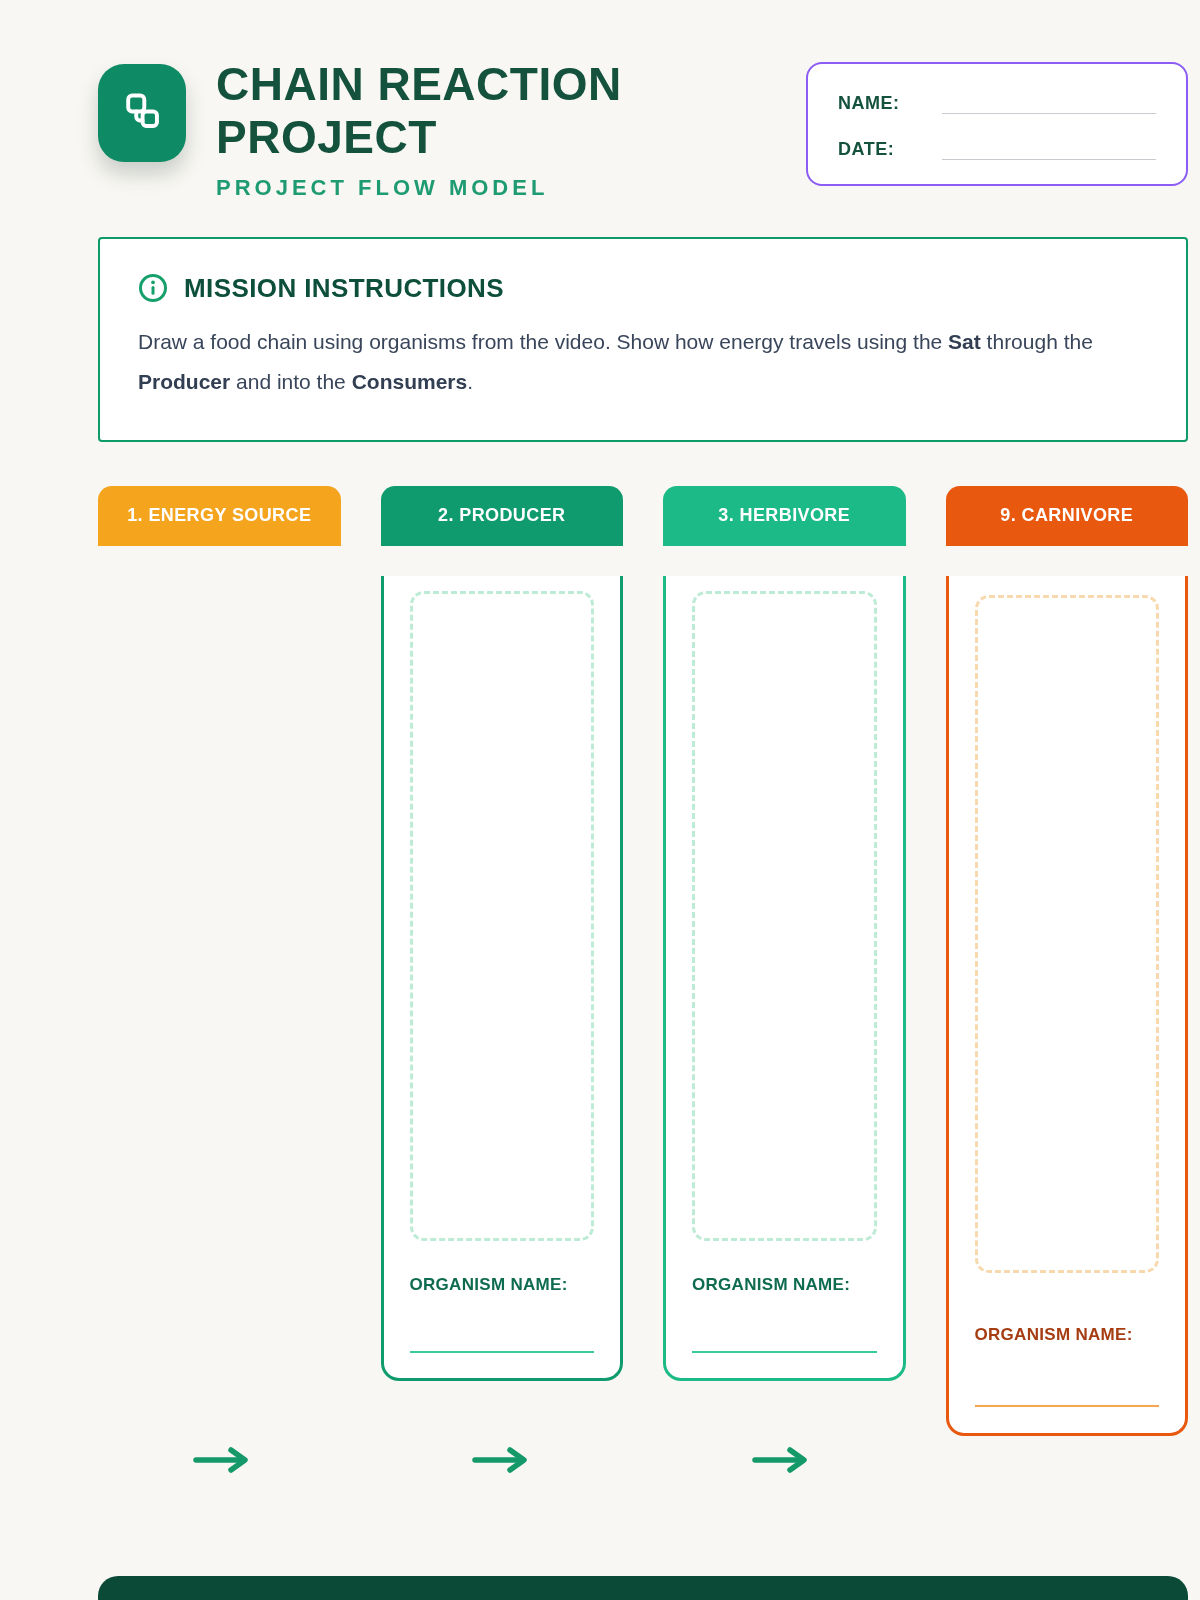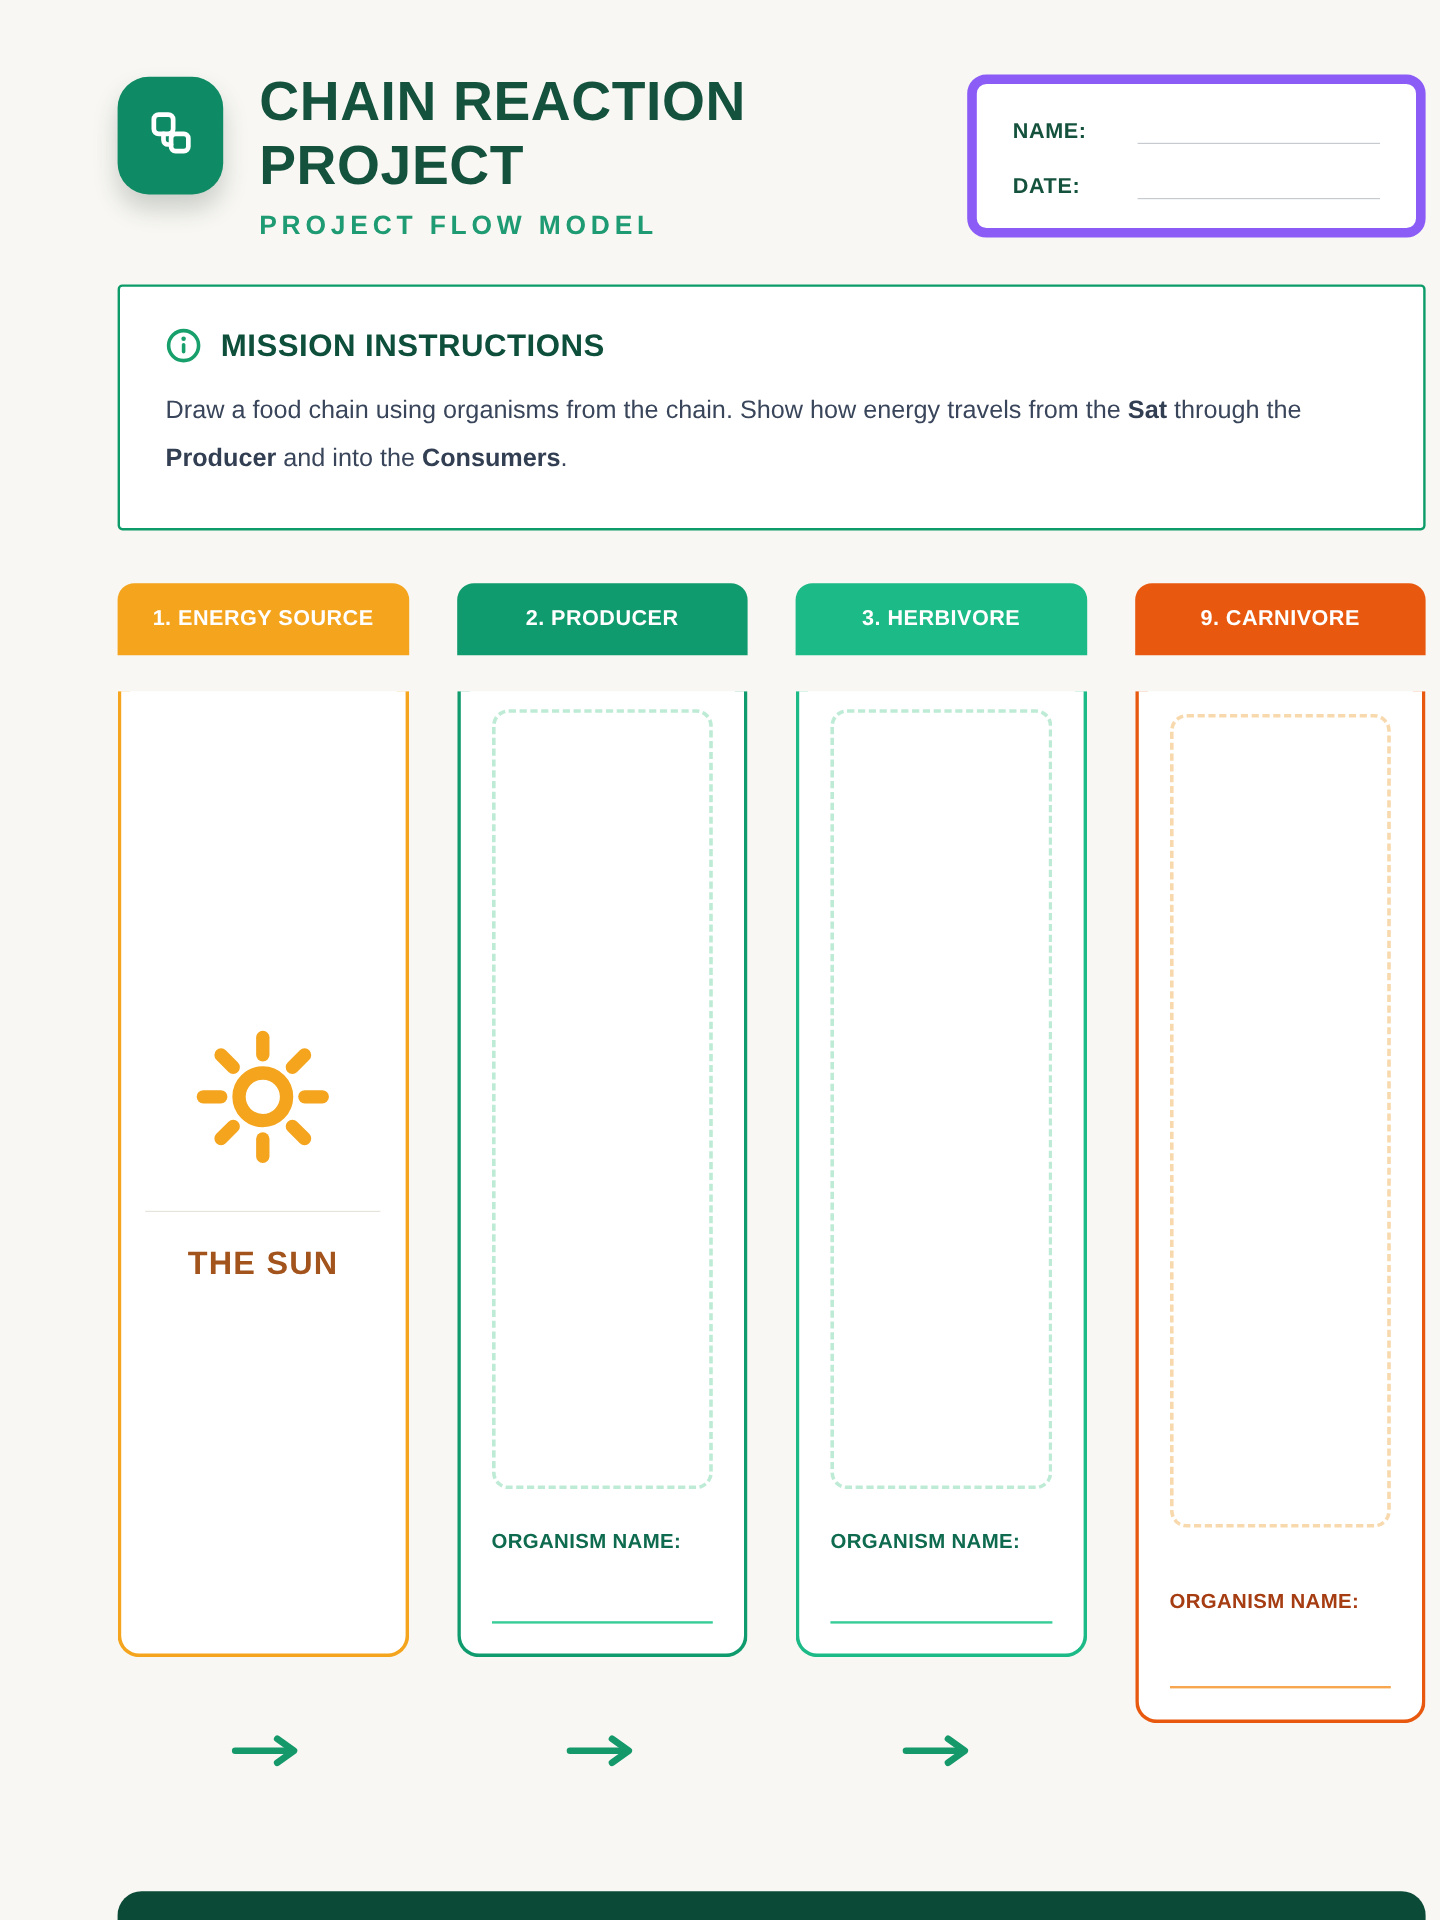--- a/index.html
+++ b/index.html
@@ -19,21 +19,21 @@
     box-shadow:0 12px 20px rgba(40,60,50,.22);
     margin-top:6px;
   }
   .titles { margin-left:30px; }
   .h1line { display:block; font-size:46px; font-weight:900; line-height:1.16;
     color:#14523E; letter-spacing:.5px; }
   .subtitle { margin-top:10px; font-size:22px; font-weight:700; letter-spacing:4px;
     color:#1E9B72; }
   .namebox {
     margin-left:auto; width:382px; background:#fff;
-    border:8px solid #8b5cf6; border-radius:16px; padding:26px 30px 24px;
+    border:2px solid #8b5cf6; border-radius:16px; padding:26px 30px 24px;
     margin-top:4px;
   }
   .namerow { display:flex; align-items:flex-end; }
   .namerow + .namerow { margin-top:22px; }
   .namerow .lbl { font-size:18px; font-weight:800; color:#14523E; letter-spacing:.5px;
     width:74px; flex:none; }
   .write-line { flex:1; margin-left:30px; border-bottom:1.5px solid #C7CBCF; height:24px; }
 
   
   .mission {
@@ -134,47 +134,28 @@
       <span style="display:flex">
         <svg width="30" height="30" viewBox="0 0 24 24" fill="none">
           <circle cx="12" cy="12" r="10" stroke="#17A express06B" stroke-width="2.4" style="stroke:#17A06B"></circle>
           <circle cx="12" cy="7.4" r="1.5" fill="#17A06B"></circle>
           <rect x="10.8" y="10.3" width="2.4" height="7" rx="1.2" fill="#17A06B"></rect>
         </svg>
       </span>
       <h2 class="mission-title">MISSION INSTRUCTIONS</h2>
     </div>
     <p class="mission-body">
-      <span>Draw a food chain using organisms from the chain. Show how energy travels from the </span><span class="b">Sat</span><span> through the </span><span class="b">Producer</span><span> and into the </span><span class="b">Consumers</span><span>.</span>
+      <span>Draw a food chain using organisms from the video. Show how energy travels using the </span><span class="b">Sat</span><span> through the </span><span class="b">Producer</span><span> and into the </span><span class="b">Consumers</span><span>.</span>
     </p>
   </section>
 
   <section class="columns">
 
     <div class="col c-energy">
       <div class="col-header">1. ENERGY SOURCE</div>
-      <div class="card">
-        <div class="sun-wrap">
-          <span>
-            <svg width="116" height="116" viewBox="0 0 48 48" fill="none" stroke="#F4A41D" stroke-width="4.6" stroke-linecap="round">
-              <circle cx="24" cy="24" r="8.2"></circle>
-              <line x1="24" y1="3.5" x2="24" y2="9.5"></line>
-              <line x1="24" y1="38.5" x2="24" y2="44.5"></line>
-              <line x1="3.5" y1="24" x2="9.5" y2="24"></line>
-              <line x1="38.5" y1="24" x2="44.5" y2="24"></line>
-              <line x1="9.6" y1="9.6" x2="13.8" y2="13.8"></line>
-              <line x1="34.2" y1="34.2" x2="38.4" y2="38.4"></line>
-              <line x1="9.6" y1="38.4" x2="13.8" y2="34.2"></line>
-              <line x1="34.2" y1="13.8" x2="38.4" y2="9.6"></line>
-            </svg>
-          </span>
-          <div class="sun-divider"></div>
-          <div class="sun-label">THE SUN</div>
-        </div>
-      </div>
     </div>
 
     <div class="col c-producer">
       <div class="col-header">2. PRODUCER</div>
       <div class="card">
         <div class="card-inner">
           <div class="dashzone"></div>
           <div class="organism-label">ORGANISM NAME:</div>
           <div class="organism-line"></div>
         </div>

